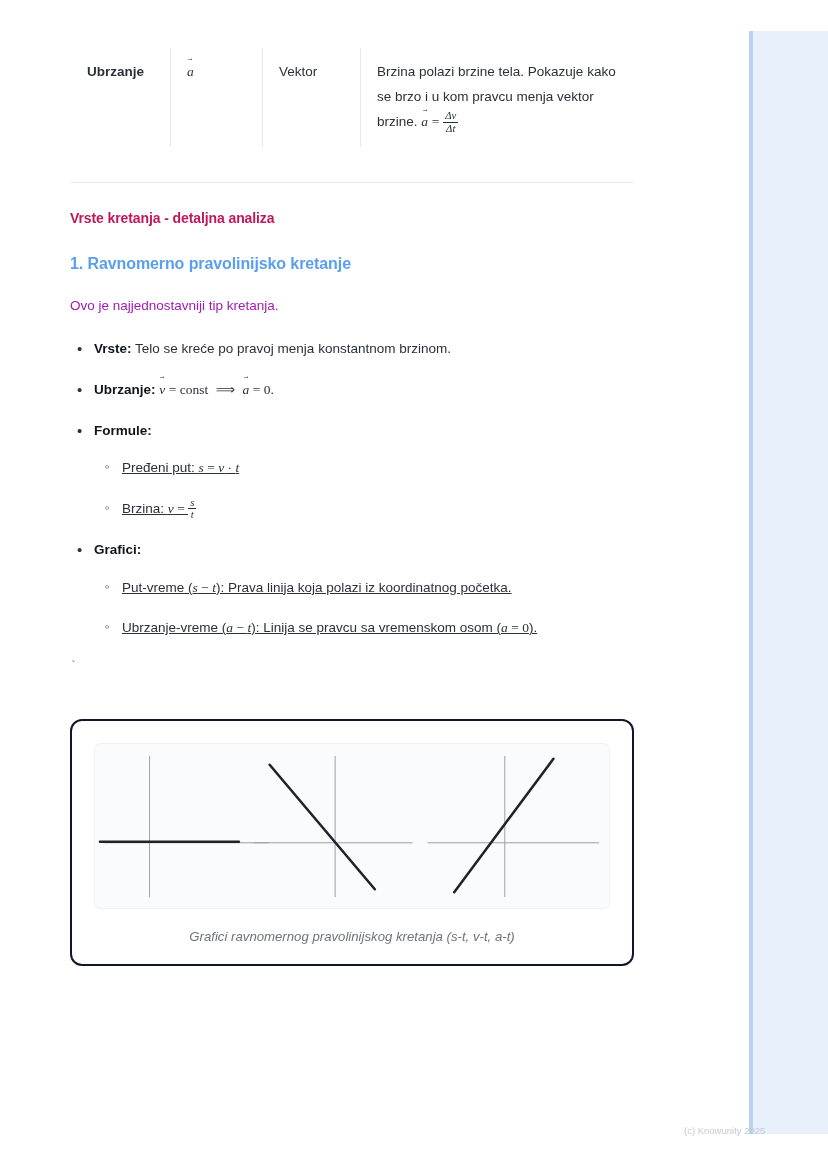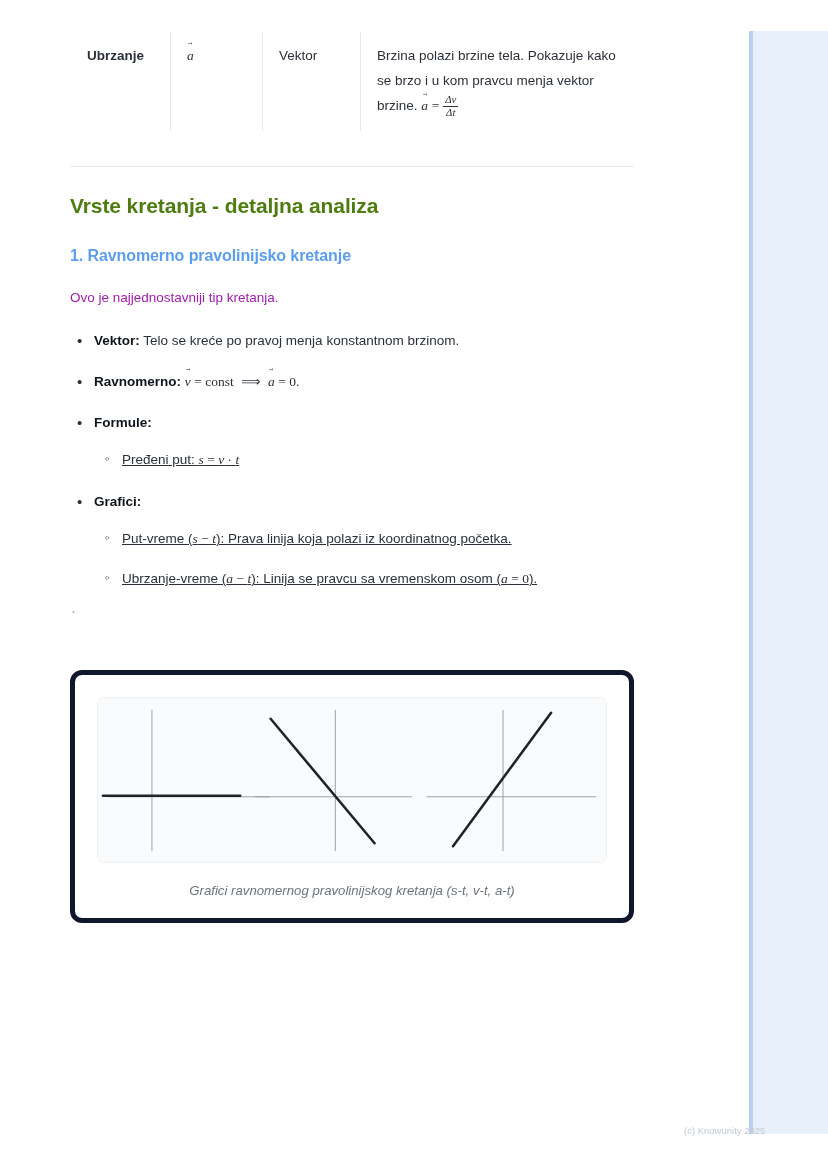--- a/index.html
+++ b/index.html
@@ -25,21 +25,21 @@
   #right-panel-edge {
     position: absolute;
     left: 749px; top: 31px;
     width: 4px; height: 1103px;
     background: #b9d2ef;
   }
 
   
   #doc {
     position: absolute;
-    left: 70px; top: 0;
+    left: 70px; top: 16px;
     width: 564px;
   }
 
   
   #spec-table {
     margin-top: 31px;
     width: 564px;
     border-collapse: collapse;
     background: #ffffff;
     border: 1px solid #e6e8ec;
@@ -98,23 +98,23 @@
   
   #divider {
     margin-top: 34px;
     height: 1px;
     background: #e9eaec;
   }
 
   
   #h-section {
     margin: 27px 0 0 0;
-    font-size: 21px;
+    font-size: 14px;
     font-weight: bold;
-    color: #4d7c0f;
+    color: #be185d;
     letter-spacing: -0.1px;
   }
   #h-sub {
     margin: 29px 0 0 0;
     font-size: 16px;
     font-weight: bold;
     color: #5a9ef0;
     letter-spacing: -0.1px;
   }
   #intro-para {
@@ -172,21 +172,21 @@
     font-size: 11px;
     color: #555b63;
     line-height: 1;
     height: 14px;
   }
 
   
   #figure {
     margin-top: 44px;
     width: 564px;
-    border: 5px solid #0f172a;
+    border: 2px solid #0f172a;
     border-radius: 12px;
     background: #ffffff;
     padding: 22px 22px 14px 22px;
   }
   #plot-box {
     background: #fafbfc;
     border: 1px solid #f0f1f3;
     border-radius: 7px;
     height: 166px;
     position: relative;
@@ -248,35 +248,38 @@
 
   <div id="divider"></div>
 
   <h2 id="h-section">Vrste kretanja - detaljna analiza</h2>
   <h3 id="h-sub">1. Ravnomerno pravolinijsko kretanje</h3>
   <p id="intro-para">Ovo je najjednostavniji tip kretanja.</p>
 
   <ul class="lvl1">
 
     <li>
-      <b>Vektor:</b><span> Telo se kreće po pravoj menja konstantnom brzinom.</span>
+      <b>Vrste:</b><span> Telo se kreće po pravoj menja konstantnom brzinom.</span>
     </li>
 
     <li>
-      <b>Ravnomerno:</b>
+      <b>Ubrzanje:</b>
       <span class="mathi vecar">v</span><span class="mathr"> = const</span>
       &nbsp;<span class="mathr">⟹</span>&nbsp;
       <span class="mathi vecar">a</span><span class="mathr"> = 0.</span>
     </li>
 
     <li>
       <b>Formule:</b>
       <ul class="lvl2">
         <li>
           <span>Pređeni put: </span><span class="mathi">s</span><span class="mathr"> = </span><span class="mathi">v</span><span class="mathr"> · </span><span class="mathi">t</span>
+        </li>
+        <li>
+          <span>Brzina: </span><span class="mathi">v</span><span class="mathr"> = </span><span class="frac"><span class="num mathi">s</span><span class="den mathi">t</span></span>
         </li>
       </ul>
     </li>
 
     <li>
       <b>Grafici:</b>
       <ul class="lvl2">
         <li>
           <span>Put-vreme (</span><span class="mathi">s</span><span class="mathr"> − </span><span class="mathi">t</span><span>): Prava linija koja polazi iz koordinatnog početka.</span>
         </li>

